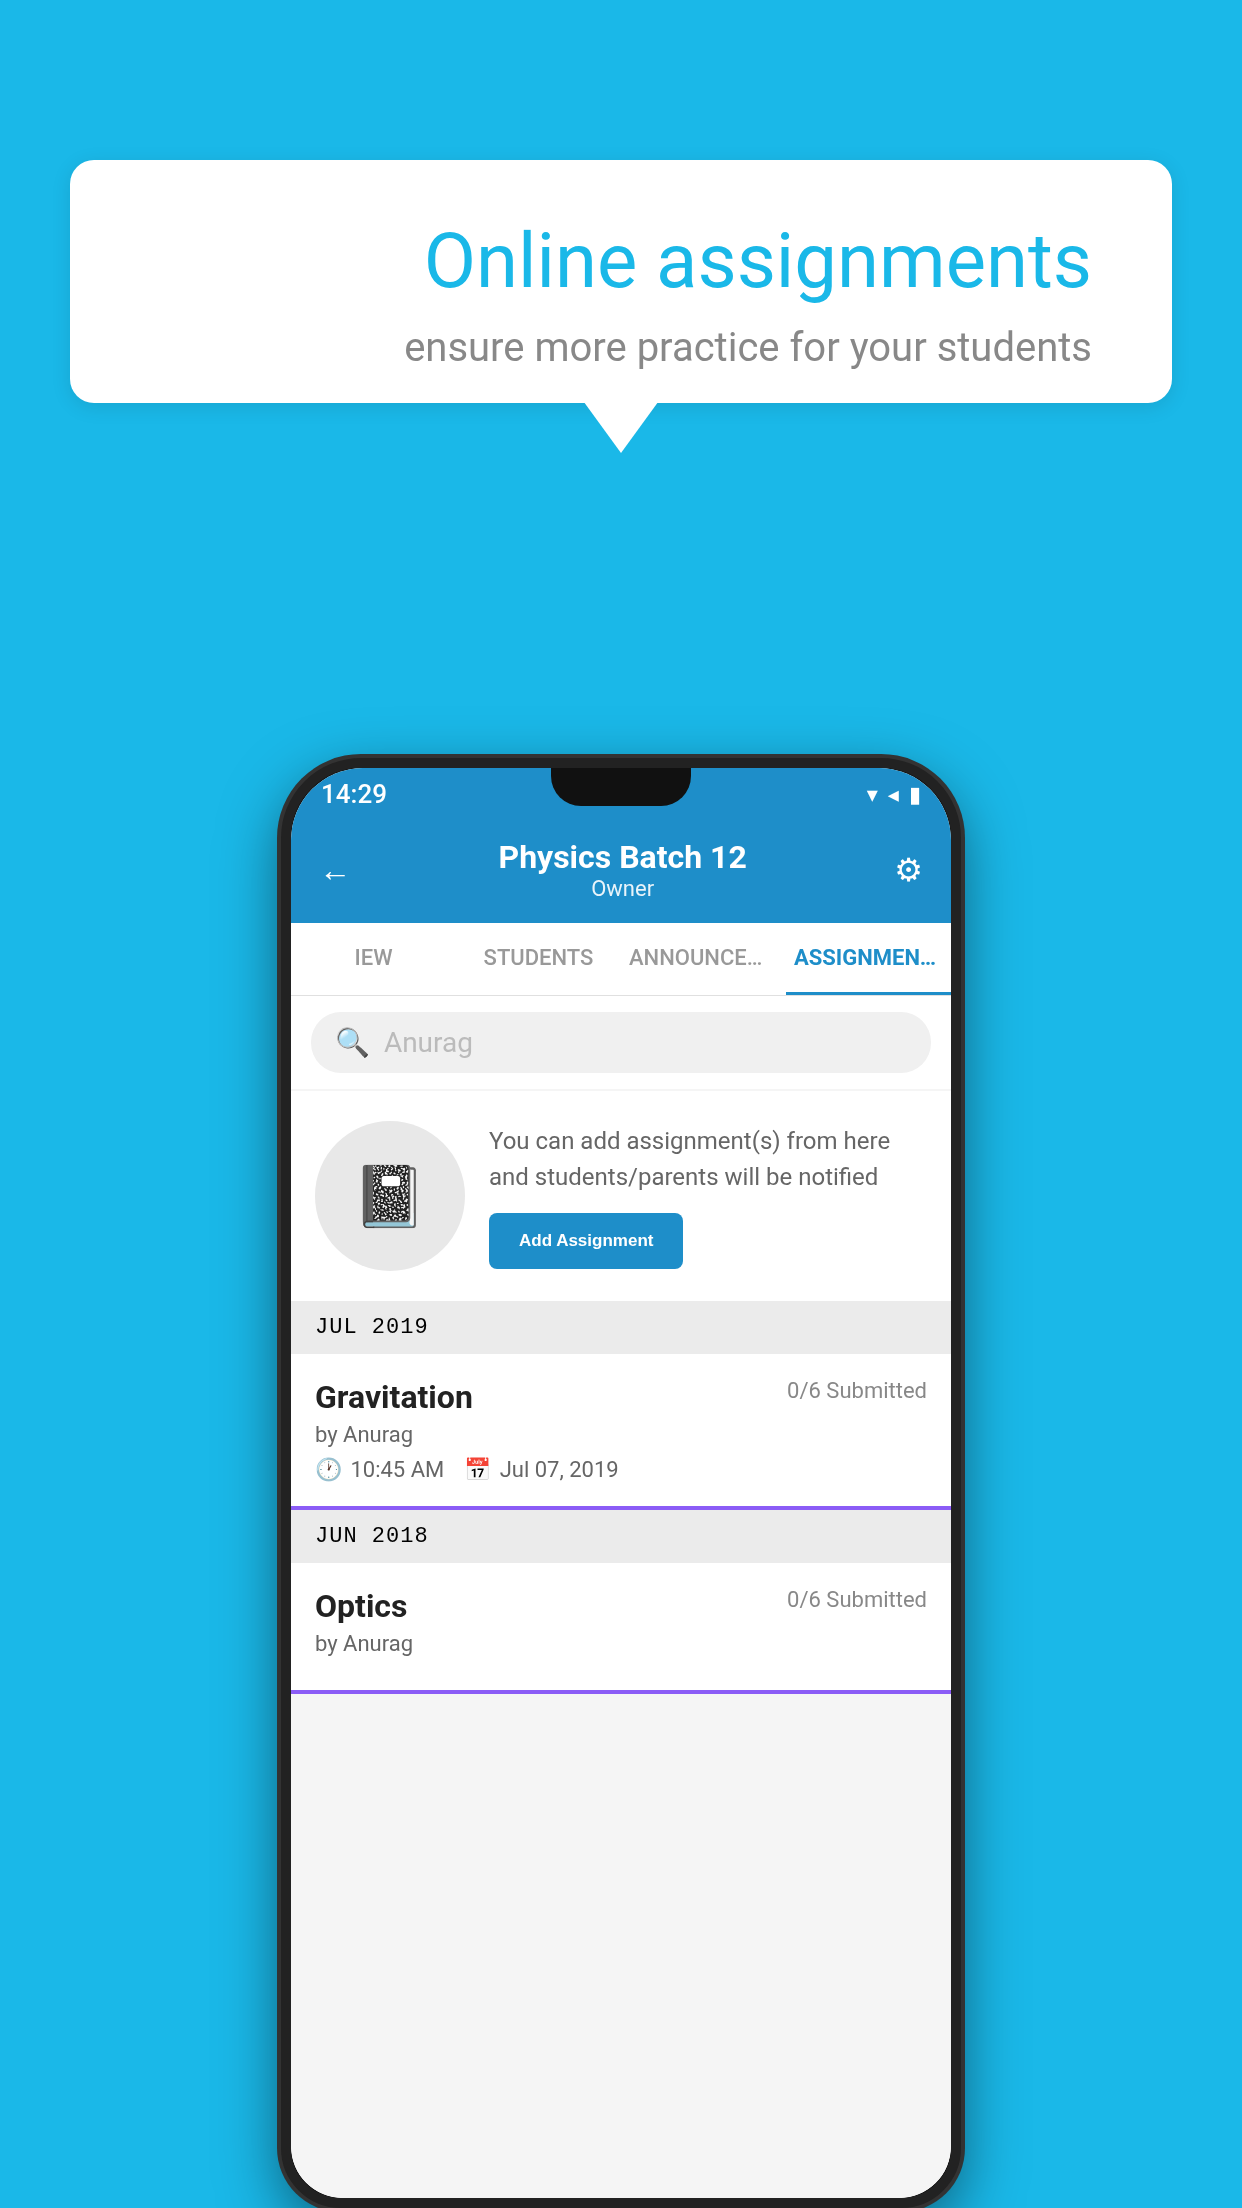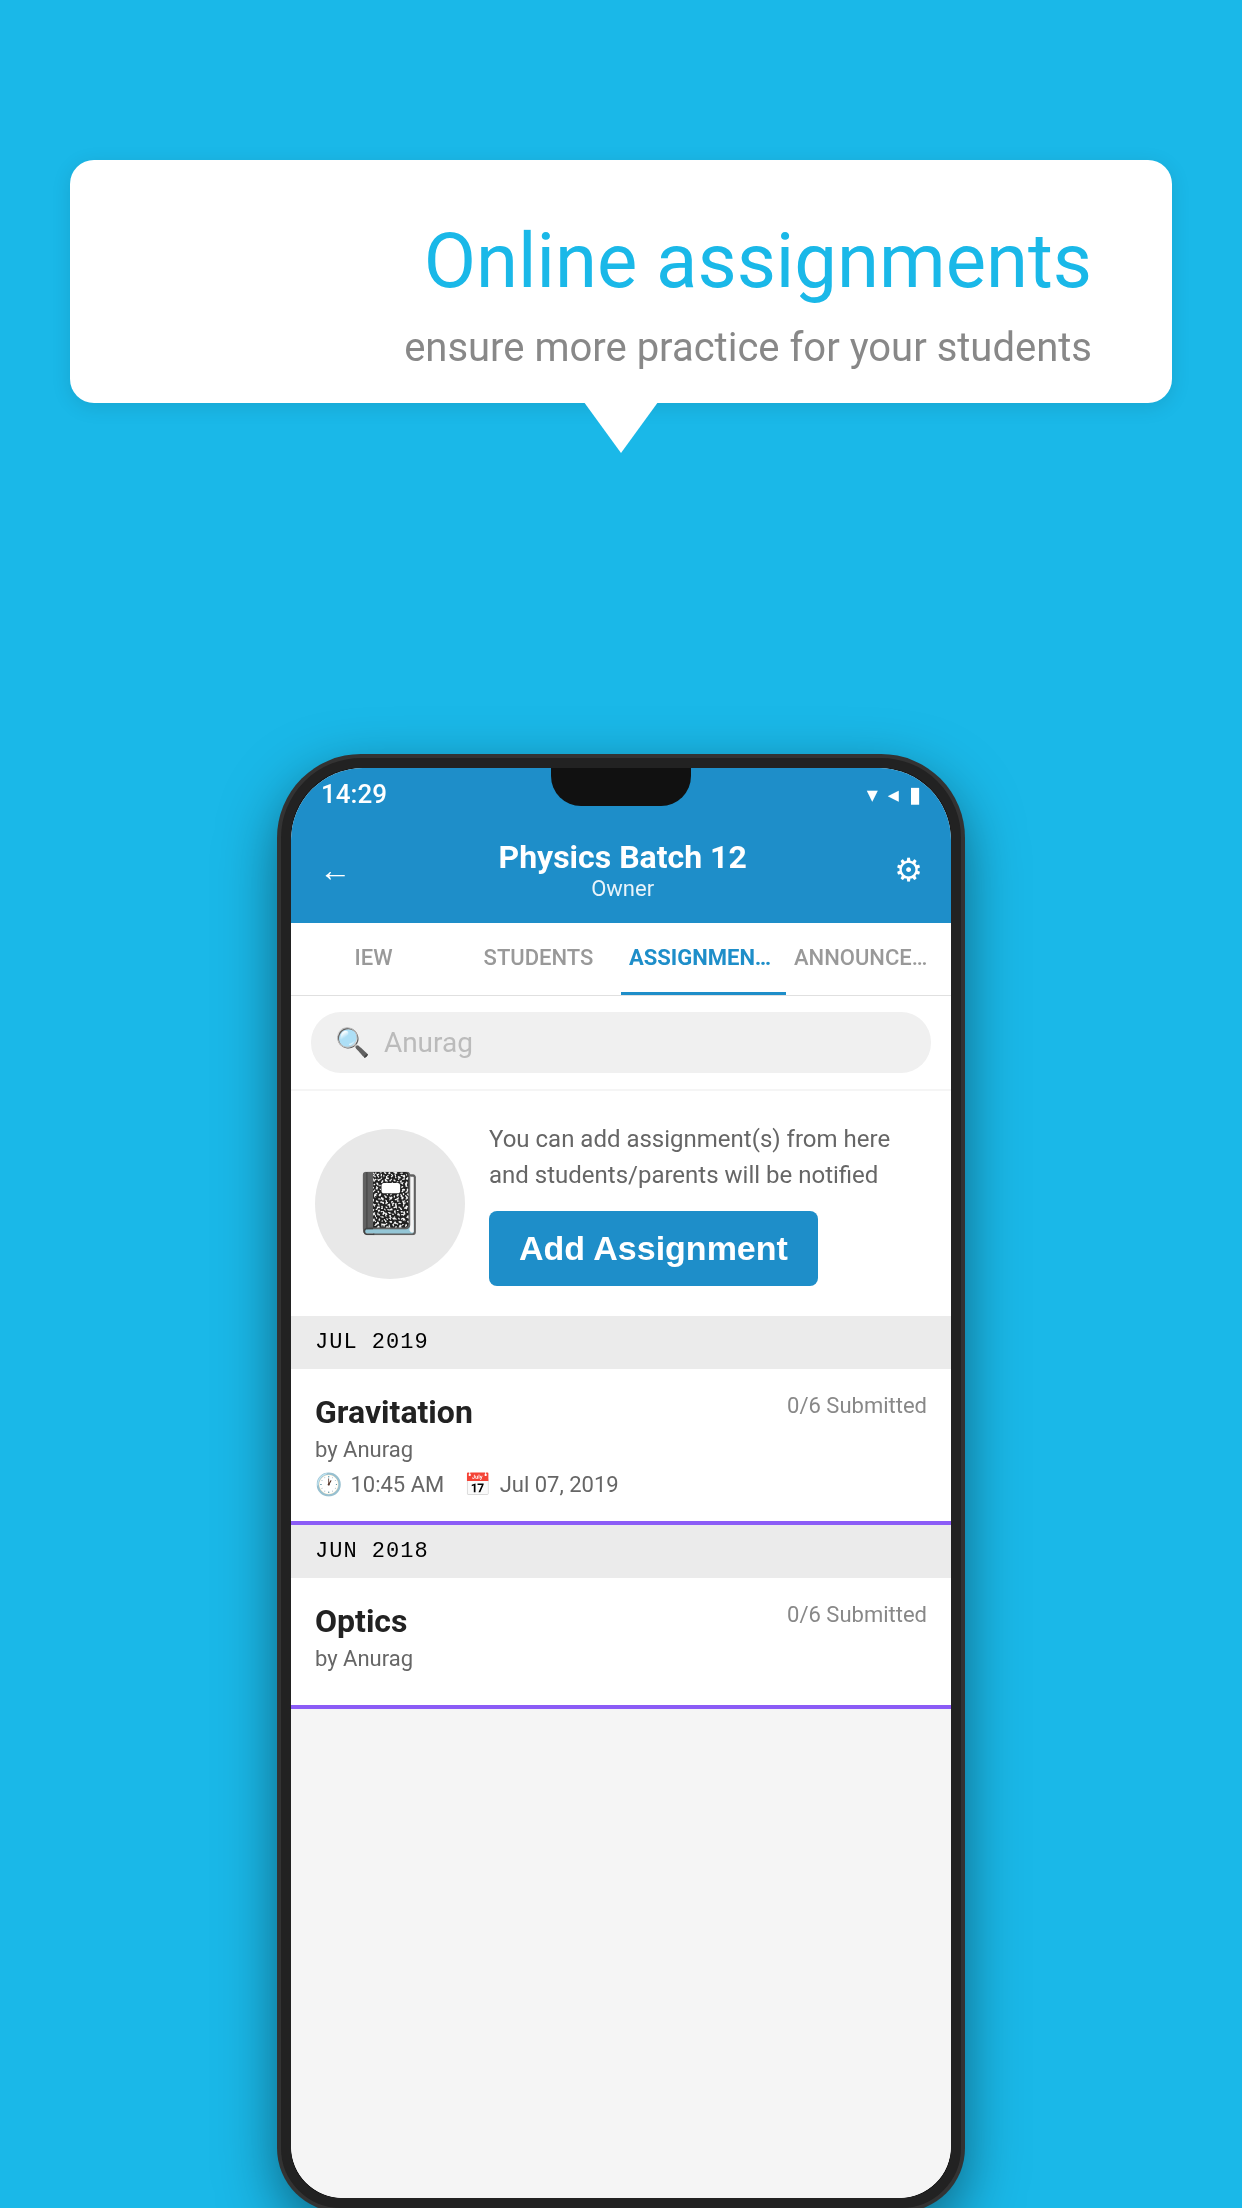--- a/index.html
+++ b/index.html
@@ -232,21 +232,21 @@
       font-size: 24px;
       line-height: 1.5;
       margin-bottom: 18px;
     }
     .add-assignment-btn {
       background: #1e8ec9;
       color: white;
       border: none;
       border-radius: 8px;
       padding: 18px 30px;
-      font-size: 34px;
+      font-size: 17px;
       font-weight: 600;
       cursor: pointer;
       white-space: nowrap;
     }
 
     
     .month-header {
       background: #ebebeb;
       padding: 14px 24px;
       font-size: 22px;
@@ -361,25 +361,25 @@
         <div class="header-gear">⚙</div>
       </div>
 
       <div class="tabs">
         <div class="tab">
           <span>IEW</span>
         </div>
         <div class="tab">
           <span>STUDENTS</span>
         </div>
+        <div class="tab">
+          <span>ANNOUNCEM...</span>
+        </div>
         <div class="tab active">
           <span>ASSIGNMENTS</span>
-        </div>
-        <div class="tab">
-          <span>ANNOUNCEM...</span>
         </div>
       </div>
 
       <div class="content-area">
 
         <div class="search-container">
           <div class="search-bar">
             <span class="search-icon">🔍</span>
             <span class="search-text">Anurag</span>
           </div>

